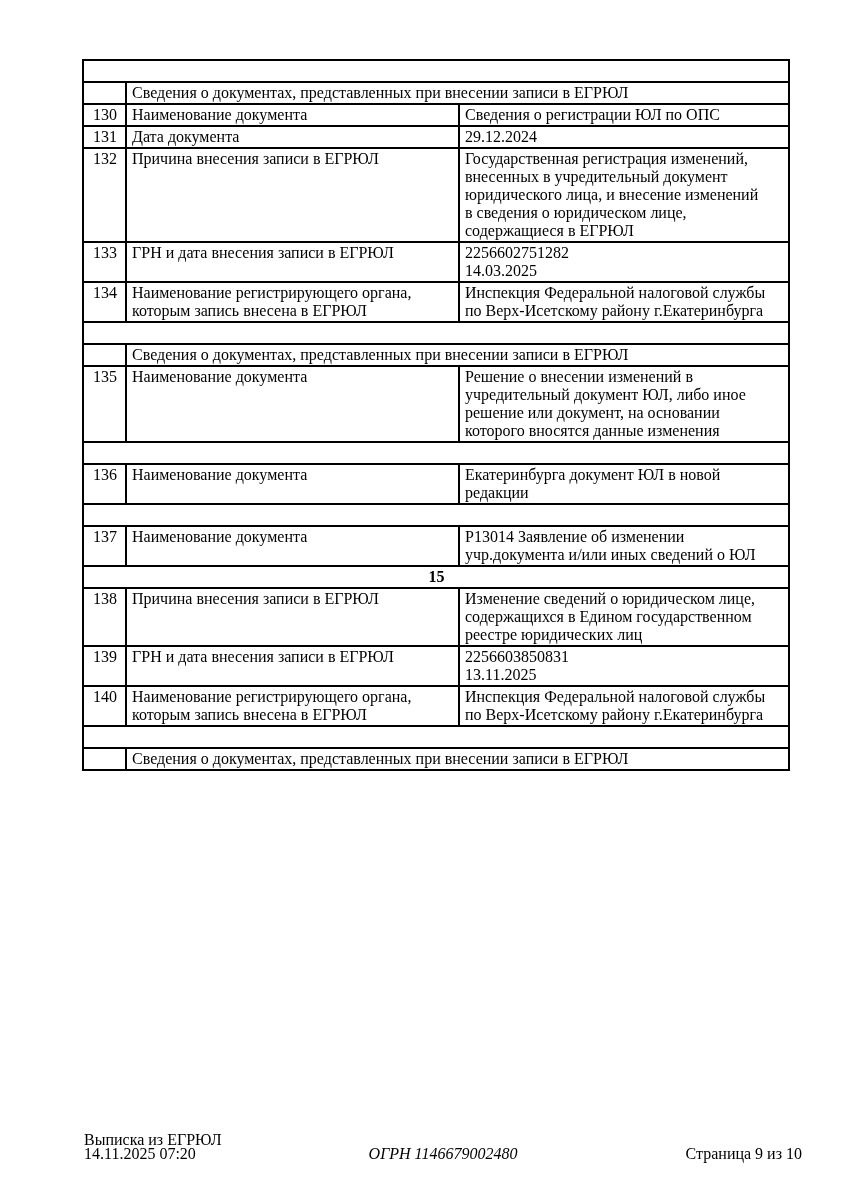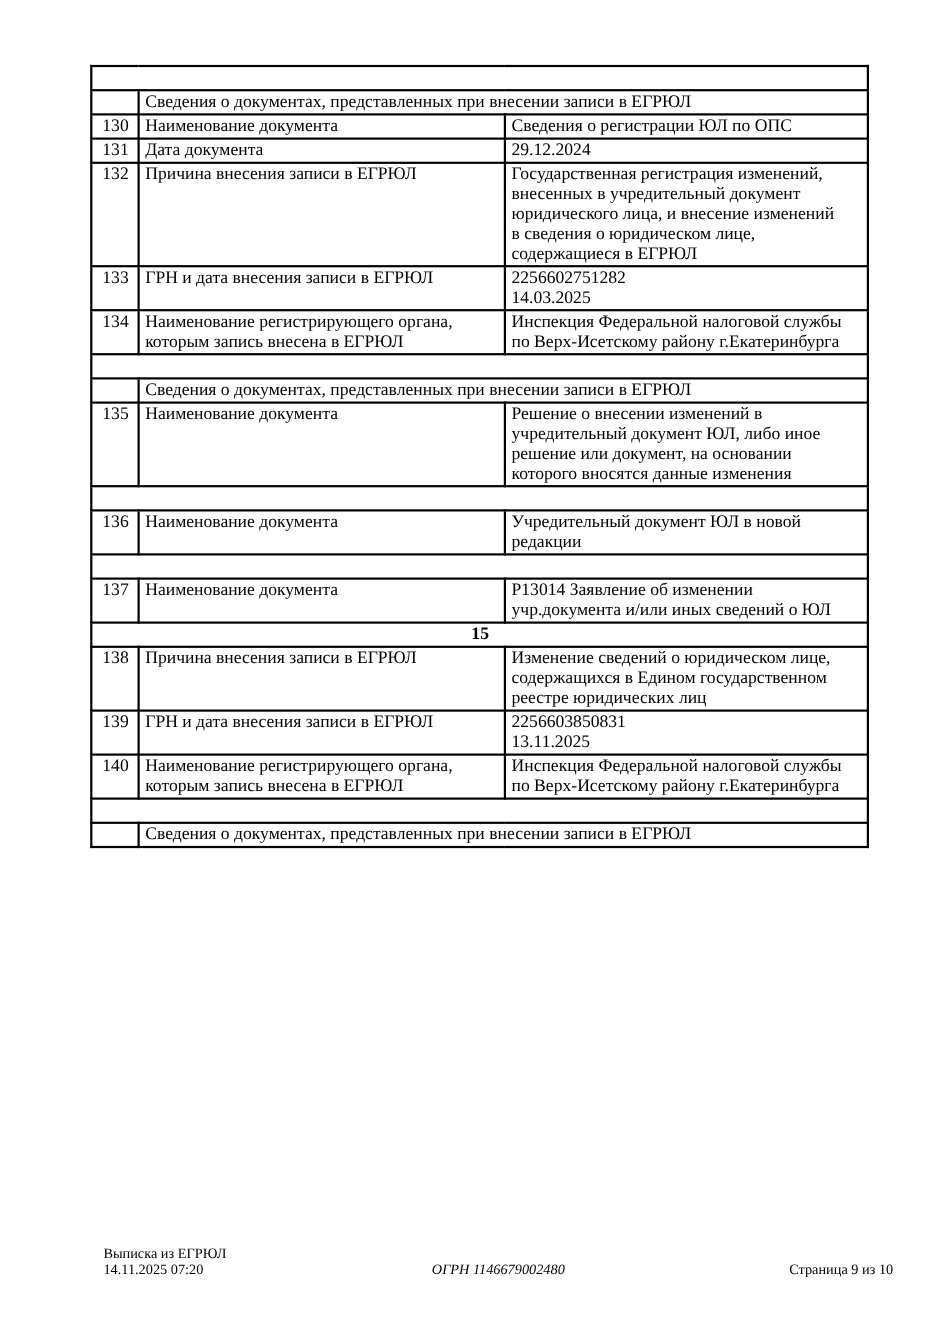--- a/index.html
+++ b/index.html
@@ -43,25 +43,25 @@
   tr.spacer td {
     height: 20px;
     padding: 0;
   }
   tr.section td {
     text-align: center;
     font-weight: bold;
   }
   .footer {
     position: absolute;
-    left: 94px;
+    left: 84px;
     top: 1131px;
     width: 718px;
     height: 30px;
-    font-size: 13px;
+    font-size: 16px;
     line-height: 14px;
   }
   .footer-left {
     position: absolute;
     left: 0;
     bottom: 0;
   }
   .footer-center {
     position: absolute;
     left: 0;
@@ -142,21 +142,21 @@
 учредительный документ ЮЛ, либо иное
 решение или документ, на основании
 которого вносятся данные изменения</td>
       </tr>
       <tr class="spacer">
         <td class="merged" colspan="3"></td>
       </tr>
       <tr>
         <td class="num">136</td>
         <td class="label">Наименование документа</td>
-        <td class="value">Учредительный документ ЮЛ в новой
+        <td class="value">Екатеринбурга документ ЮЛ в новой
 редакции</td>
       </tr>
       <tr class="spacer">
         <td class="merged" colspan="3"></td>
       </tr>
       <tr>
         <td class="num">137</td>
         <td class="label">Наименование документа</td>
         <td class="value">Р13014 Заявление об изменении
 учр.документа и/или иных сведений о ЮЛ</td>

